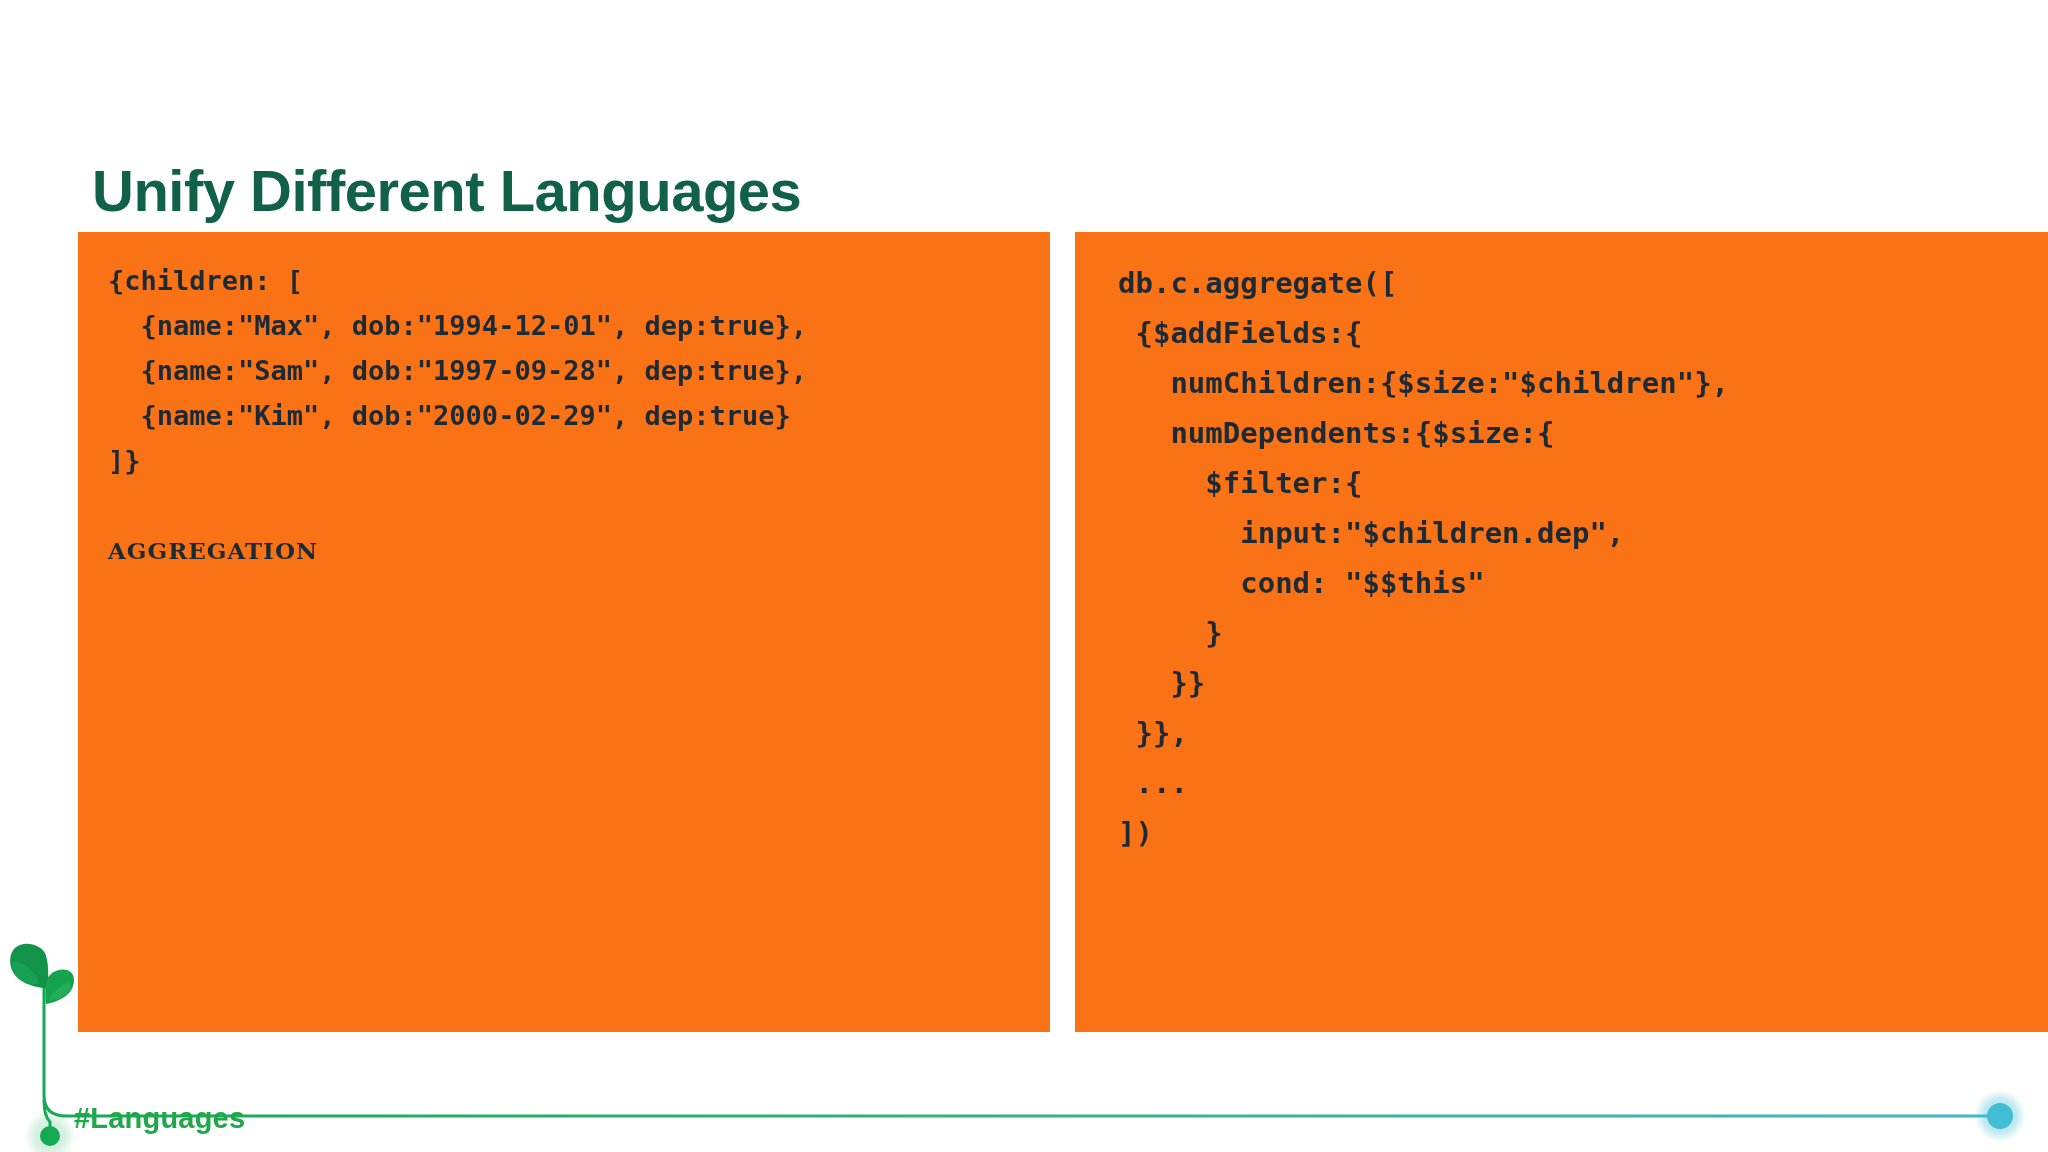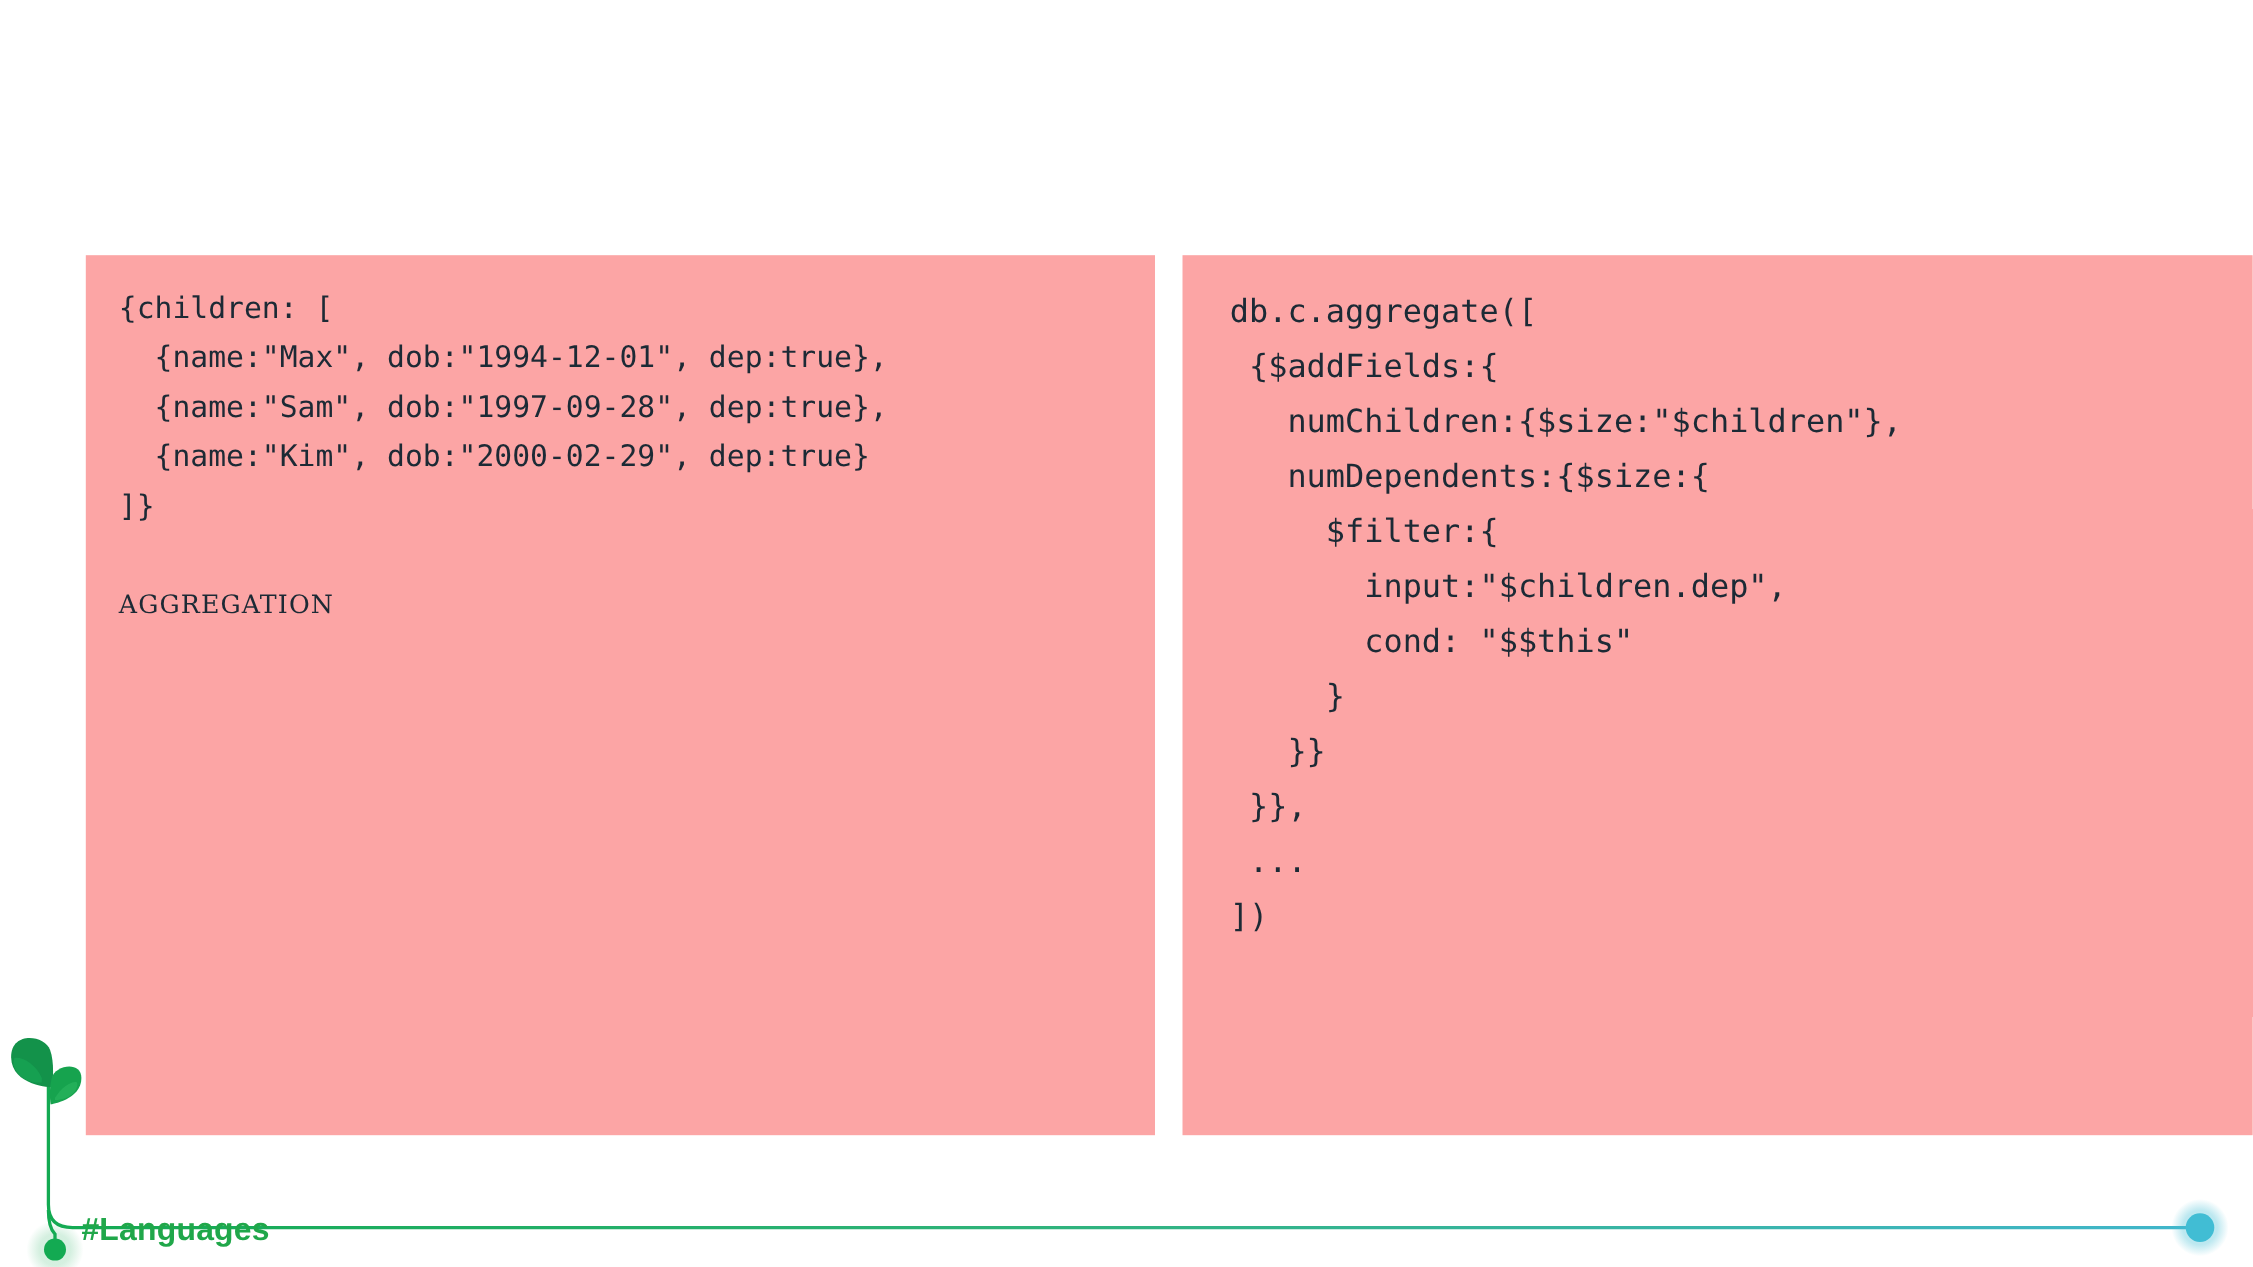--- a/index.html
+++ b/index.html
@@ -30,23 +30,24 @@
     font-size: 58px;
     font-weight: 700;
     letter-spacing: -0.5px;
     color: #116149;
     white-space: nowrap;
   }
 
   
   .code-panel {
     position: absolute;
-    background: #fca5a5;
+    background: #f97316;
     box-sizing: border-box;
     overflow: hidden;
+    font-weight: bold;
   }
   #panel-left {
     left: 78px;
     top: 232px;
     width: 972px;
     height: 800px;
     padding: 26px 30px 20px 30px;
   }
   #panel-right {
     left: 1075px;
@@ -114,20 +115,21 @@
     color: #20a74a;
     letter-spacing: 0.2px;
     white-space: nowrap;
   }
 </style>
 </head>
 <body>
 
 <div id="slide">
 
+  <h1 id="slide-title">Unify Different Languages</h1>
 
   <div id="panel-left" class="code-panel">
     <pre class="code-block"><span class="code-line">{children: [</span><span class="code-line">  {name:"Max", dob:"1994-12-01", dep:true},</span><span class="code-line">  {name:"Sam", dob:"1997-09-28", dep:true},</span><span class="code-line">  {name:"Kim", dob:"2000-02-29", dep:true}</span><span class="code-line">]}</span><span class="blank-line"></span><span id="aggregation-label">AGGREGATION</span></pre>
   </div>
 
   <div id="panel-right" class="code-panel">
     <pre class="code-block"><span class="code-line">db.c.aggregate([</span><span class="code-line"> {$addFields:{</span><span class="code-line">   numChildren:{$size:"$children"},</span><span class="code-line">   numDependents:{$size:{</span><span class="code-line">     $filter:{</span><span class="code-line">       input:"$children.dep",</span><span class="code-line">       cond: "$$this"</span><span class="code-line">     }</span><span class="code-line">   }}</span><span class="code-line"> }},</span><span class="code-line"> ...</span><span class="code-line">])</span></pre>
   </div>
 
   <div id="footer">

